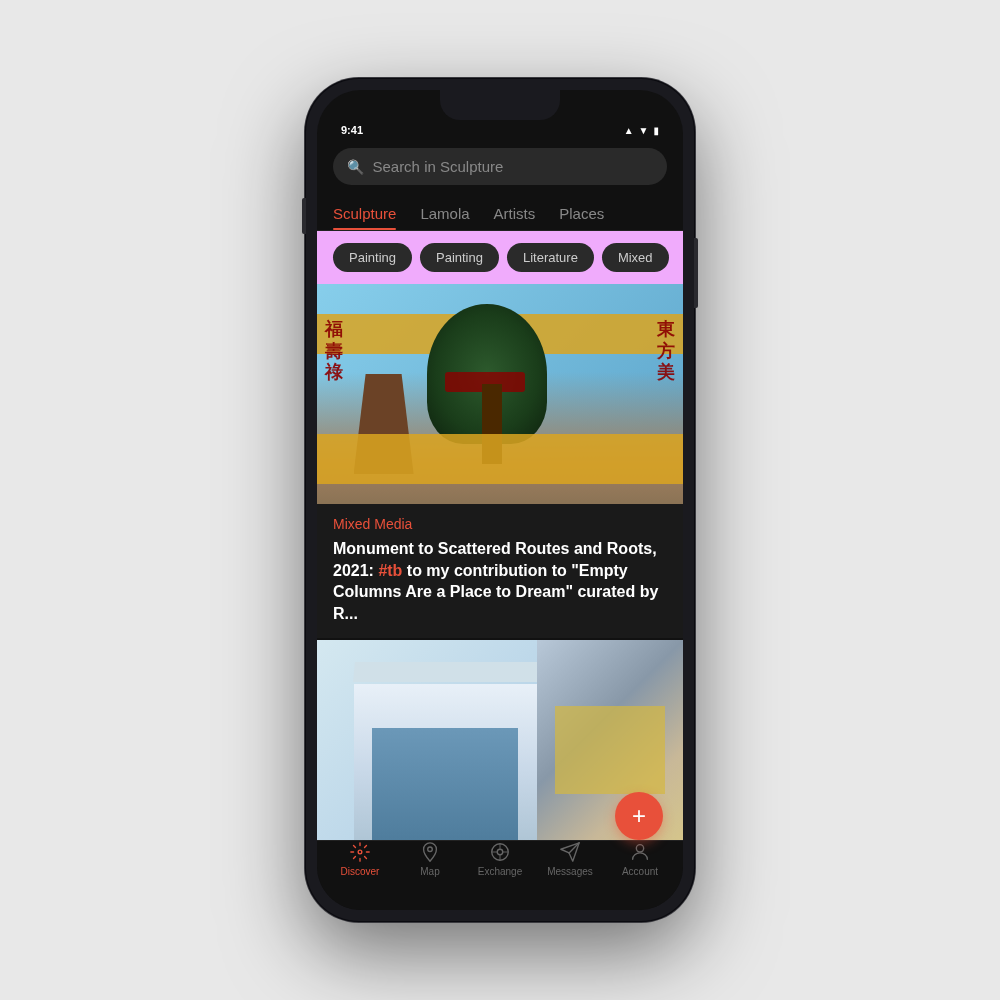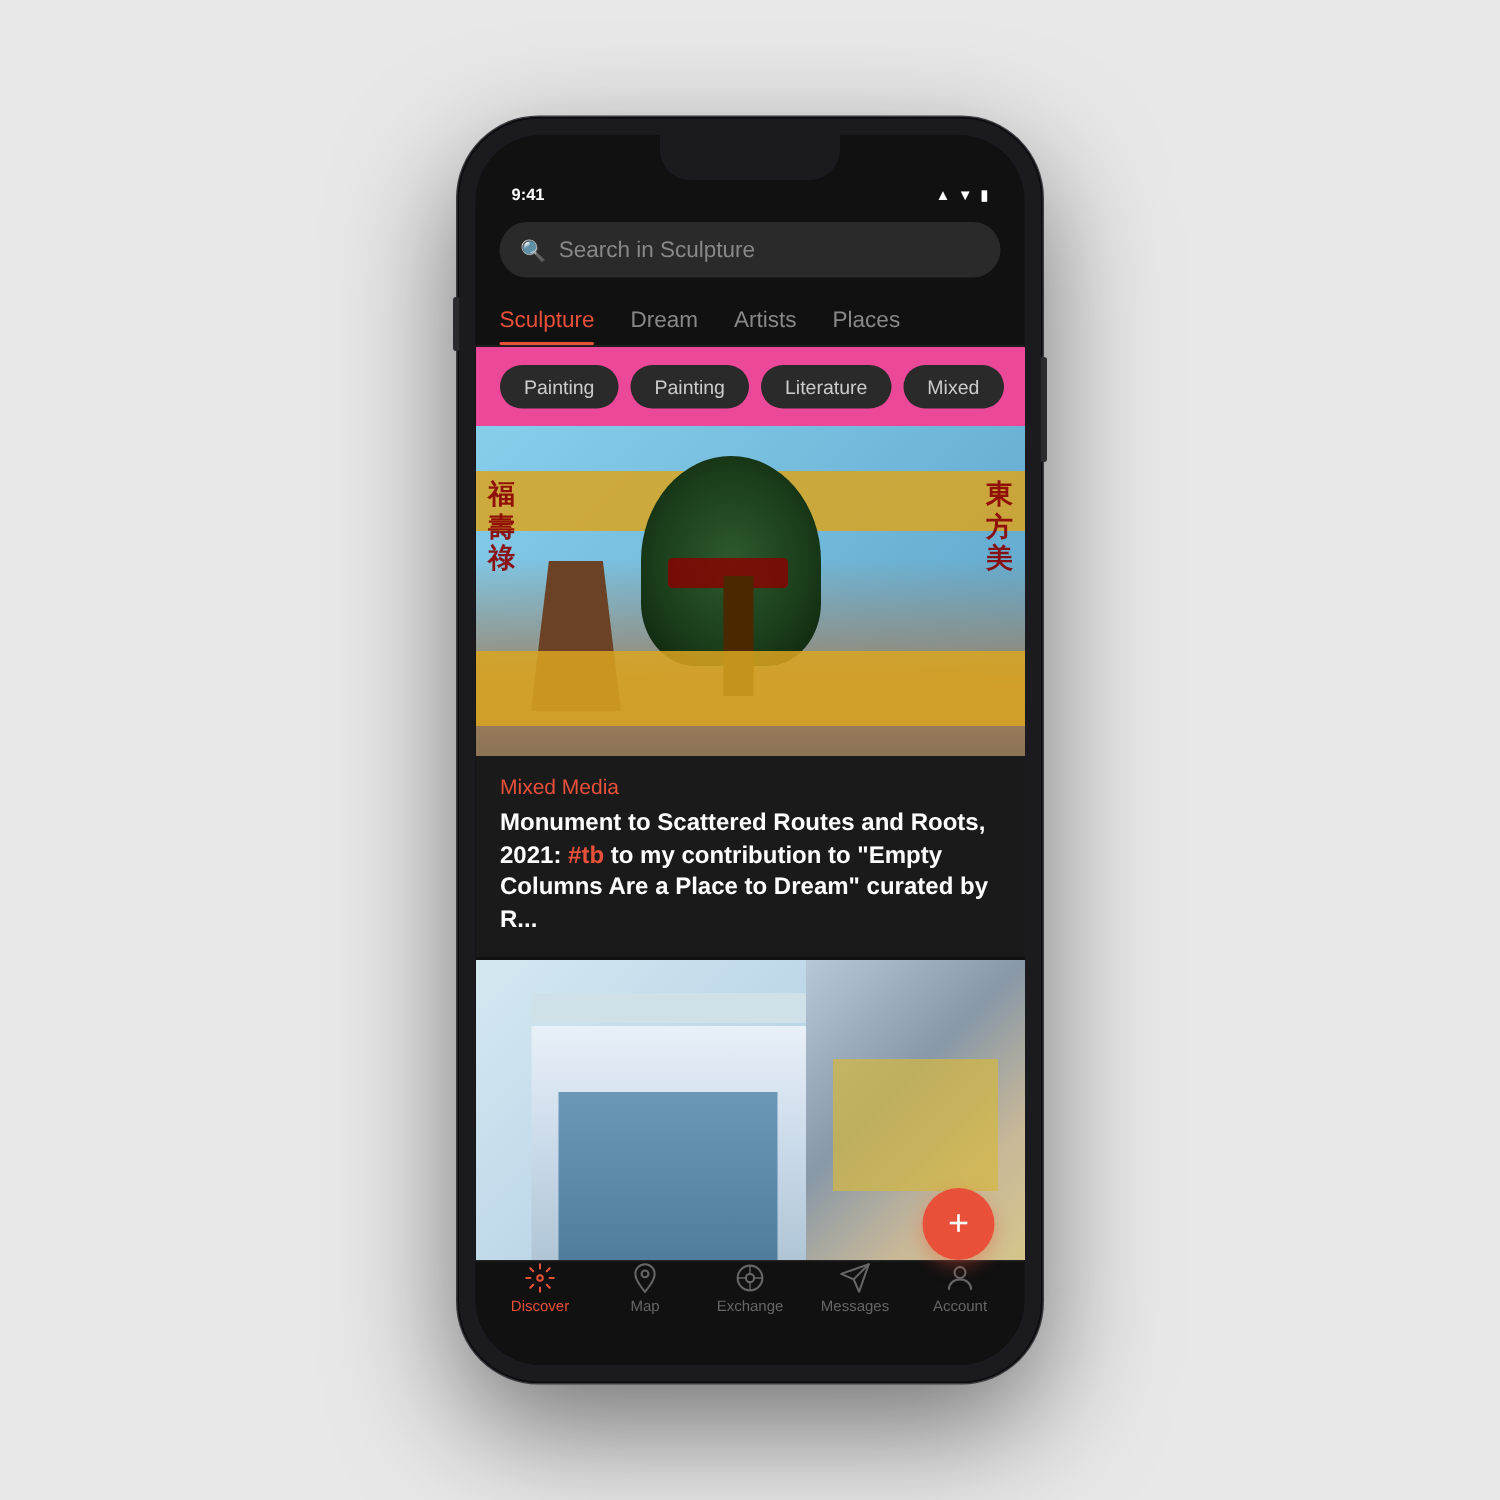--- a/index.html
+++ b/index.html
@@ -153,21 +153,21 @@
       height: 2px;
       background: #e8503a;
       border-radius: 1px;
     }
 
     
     .pills-row {
       display: flex;
       padding: 12px 16px;
       gap: 8px;
-      background: #ec4899;
+      background: #f0abfc;
       overflow-x: auto;
     }
     .pills-row::-webkit-scrollbar { display: none; }
     .pill {
       background: #2a2a2a;
       border-radius: 20px;
       padding: 7px 16px;
       color: #ccc;
       font-size: 13px;
       white-space: nowrap;
@@ -460,21 +460,21 @@
           <span class="search-icon-wrap">🔍</span>
           <span class="search-placeholder">Search in Sculpture</span>
         </div>
       </div>
 
       <div class="tabs-row">
         <div class="tab-item active">
           <span>Sculpture</span>
         </div>
         <div class="tab-item">
-          <span>Dream</span>
+          <span>Lamola</span>
         </div>
         <div class="tab-item">
           <span>Artists</span>
         </div>
         <div class="tab-item">
           <span>Places</span>
         </div>
       </div>
 
       <div class="pills-row">

